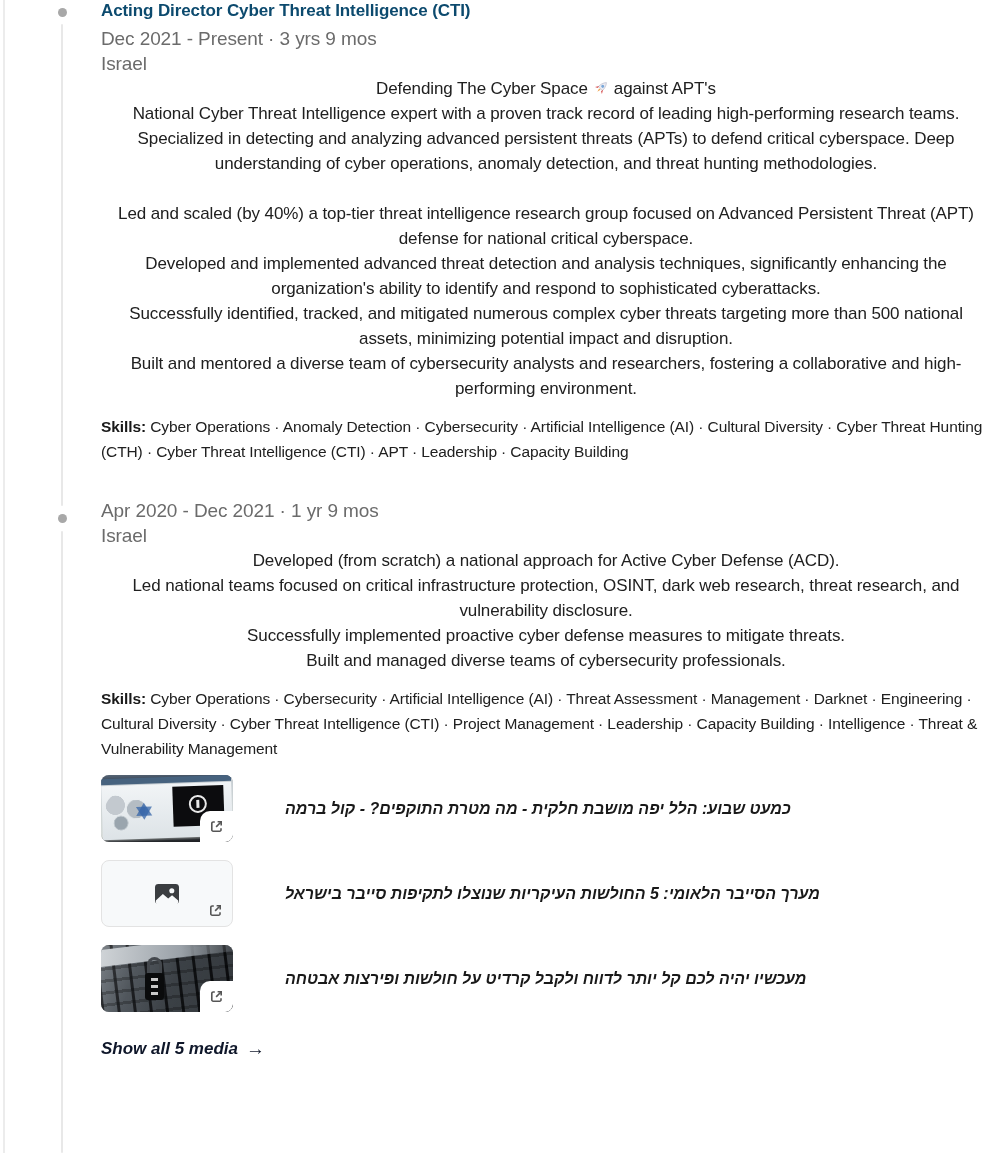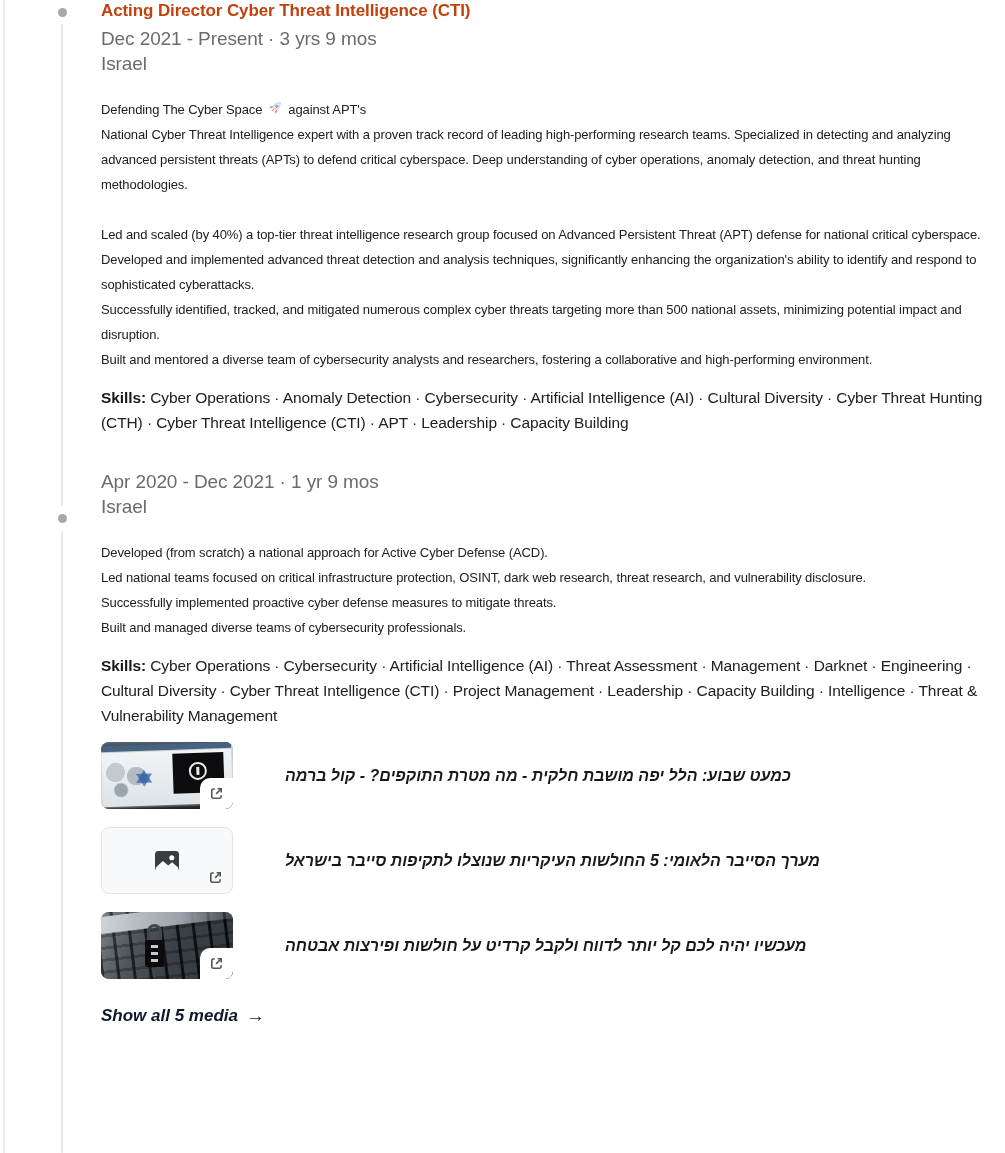--- a/index.html
+++ b/index.html
@@ -13,25 +13,25 @@
   
   .rail-dot { position:absolute; left:58px; width:9px; height:9px; border-radius:50%; background:#a8a8a8; }
   .dot1 { top:8px; }
   .dot2 { top:514px; }
   .rail-seg { position:absolute; left:61px; width:2px; background:#e8e8e8; border-radius:1px; }
   .seg1 { top:24px; height:482px; }
   .seg2 { top:531px; height:622px; }
 
   .content { position:absolute; left:101px; top:0; width:890px; }
 
-  .pos-title { font-size:17px; font-weight:700; color:#c2410c; line-height:22px; letter-spacing:-0.1px; }
+  .pos-title { font-size:17px; font-weight:700; color:#0c4a6e; line-height:22px; letter-spacing:-0.1px; }
   .meta { font-size:19px; color:#6b6b6b; line-height:25px; letter-spacing:-0.1px; }
   .meta.first { margin-top:4px; }
 
-  .desc { margin-top:21px; font-size:13px; line-height:25px; color:#202020; letter-spacing:-0.1px; }
+  .desc { font-size:17px; line-height:25px; color:#202020; letter-spacing:-0.1px;text-align:center; }
   .pre { white-space:pre-line; }
   .gap-above { margin-top:25px; }
 
   .skills { margin-top:13px; font-size:15.5px; line-height:25px; color:#202020; letter-spacing:-0.1px; }
   .b { font-weight:700; color:#191919; }
 
   .section2 { margin-top:34px; }
 
   .rocket { display:inline-block; width:18px; height:18px; vertical-align:-3px; margin:0 4px; }
 

